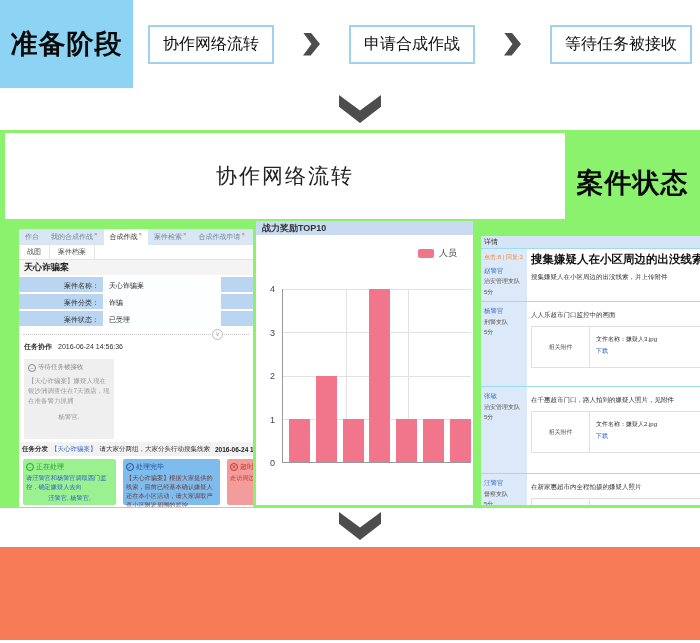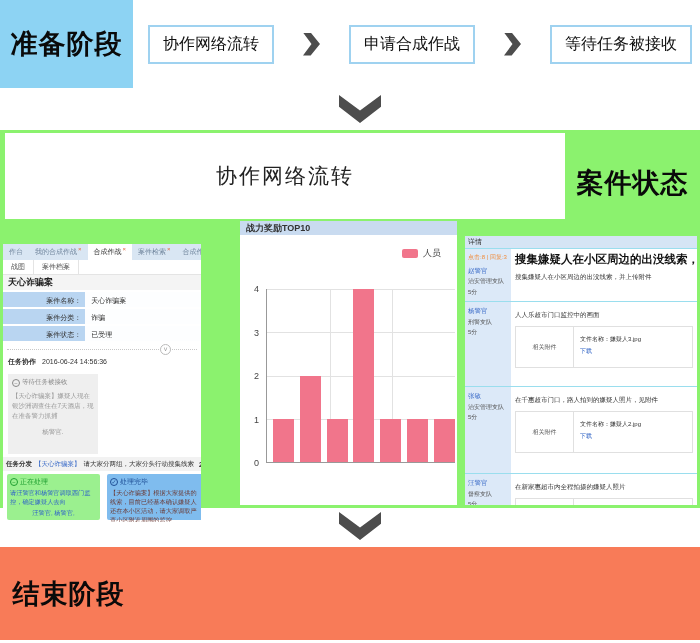--- a/index.html
+++ b/index.html
@@ -19,22 +19,22 @@
                clip-path:polygon(0 0,50% 55%,100% 0,100% 42%,50% 100%,0 42%); }
 
   
   .mid { position:absolute; left:0; top:130px; width:700px; height:378px; background:#8BF26E; }
   .mid-title-band { position:absolute; left:5px; top:3px; width:560px; height:86px; background:#fff;
                     display:flex; align-items:center; justify-content:center; }
   .mid-title { font-size:21px; color:#222; letter-spacing:2px; }
   .mid-phase { position:absolute; left:565px; top:3px; width:135px; height:100px;
                display:flex; align-items:center; justify-content:center; }
 
-  .shot { position:absolute; background:#fff; overflow:hidden; }
-  .shot-left  { left:3px;   top:114px;  width:198px; height:278px; }
+  .shot { position:absolute; background:#fff; overflow:hidden;margin-left:16px; }
+  .shot-left  { left:3px;   top:99px;  width:234px; height:278px; }
   .shot-chart { left:240px; top:91px;  width:217px; height:284px; }
   .shot-forum { left:465px; top:106px; width:232px; height:269px; }
 
   
   .tabbar { display:flex; height:16px; background:#D9E6F3; font-size:7px; color:#73889F; }
   .tab { display:flex; align-items:center; justify-content:center; padding:0 6px; position:relative; white-space:nowrap; }
   .tab.active { background:#fff; color:#333; }
   .tab .x { color:#E06A3F; font-size:6px; position:relative; top:-3px; margin-left:1px; }
   .subtabbar { display:flex; height:15px; background:#fff; border-bottom:1px solid #E4E4E4; font-size:7px; color:#555; }
   .subtab { display:flex; align-items:center; padding:0 8px; border-right:1px solid #E4E4E4; }
@@ -336,18 +336,15 @@
             <div class="acell1"></div>
             <div class="acell2"></div>
           </div>
         </div>
       </div>
     </div>
   </div>
 
   <div class="chev-down" style="left:339px; top:512px;"></div>
   <div class="end-section">
-    <div class="end-label-box">
-      <span class="phase-label">结束阶段</span>
-    </div>
   </div>
 
 </div>
 
 </body></html>

